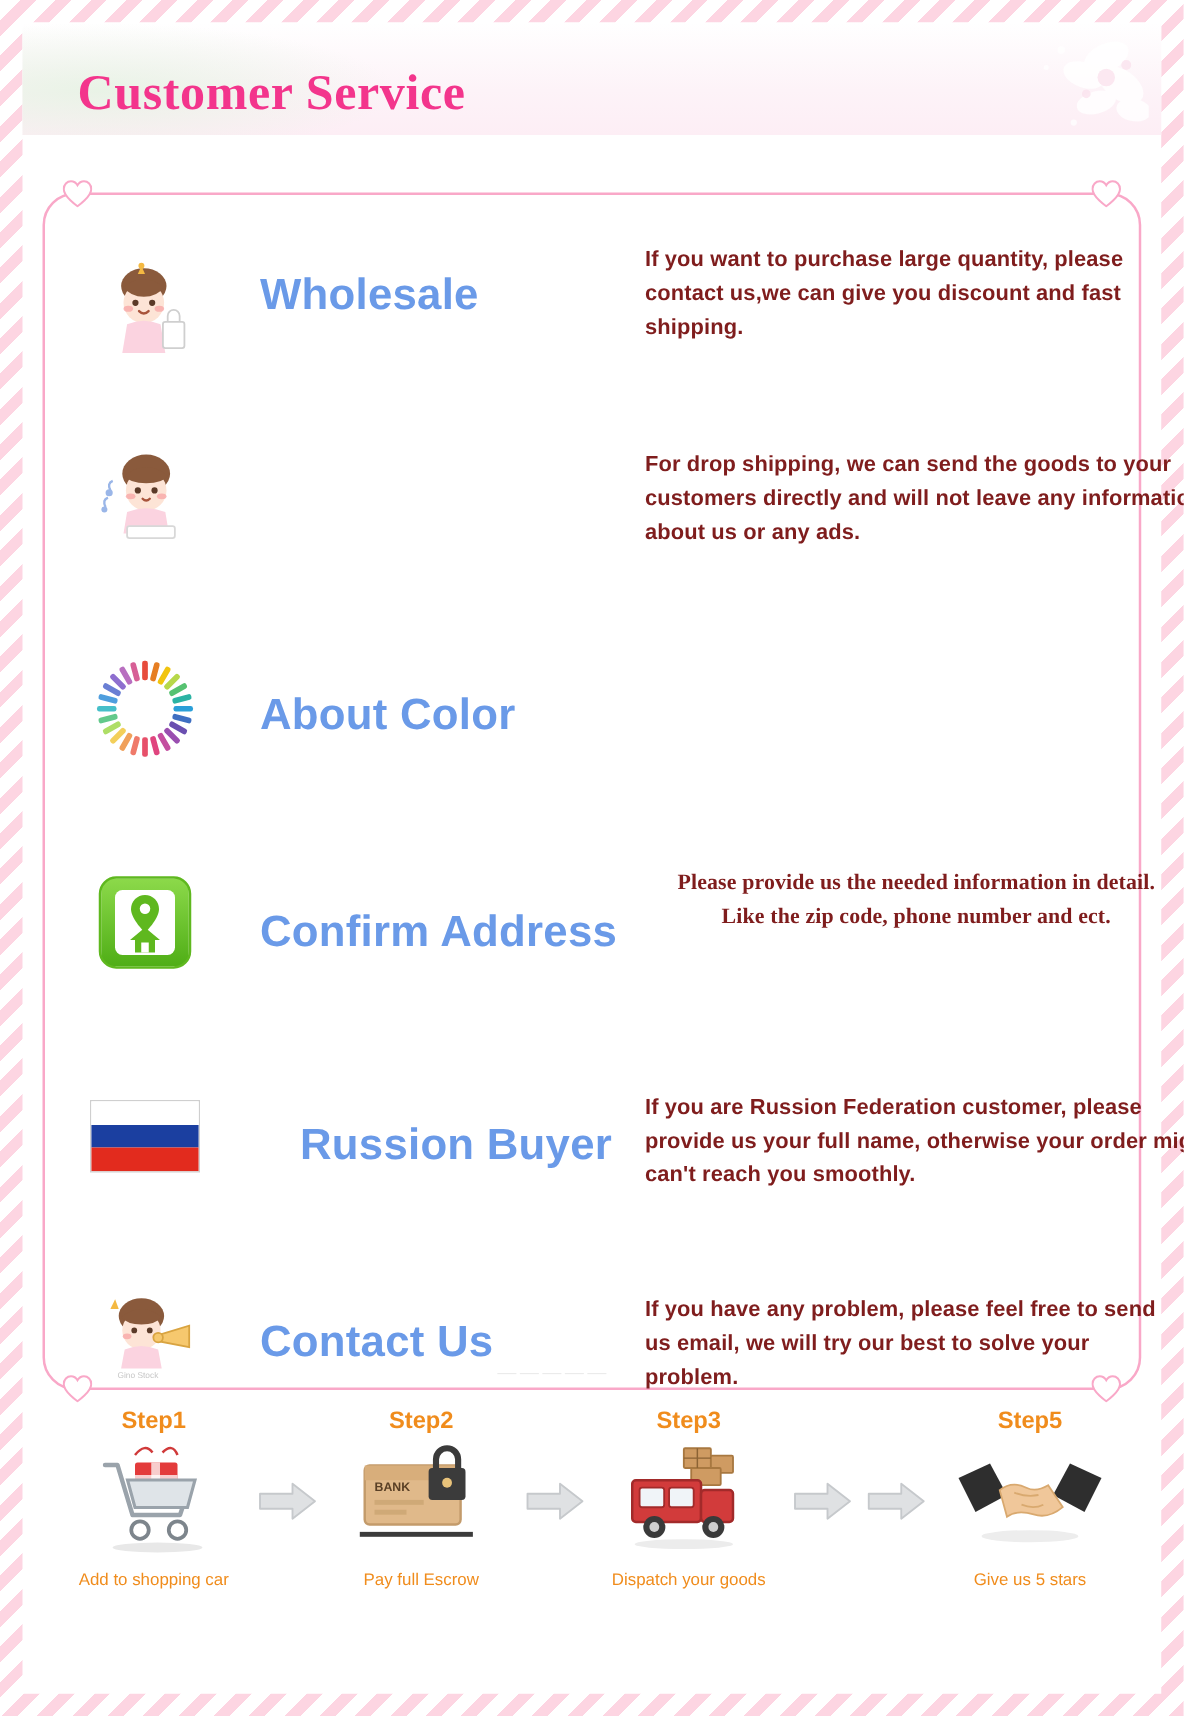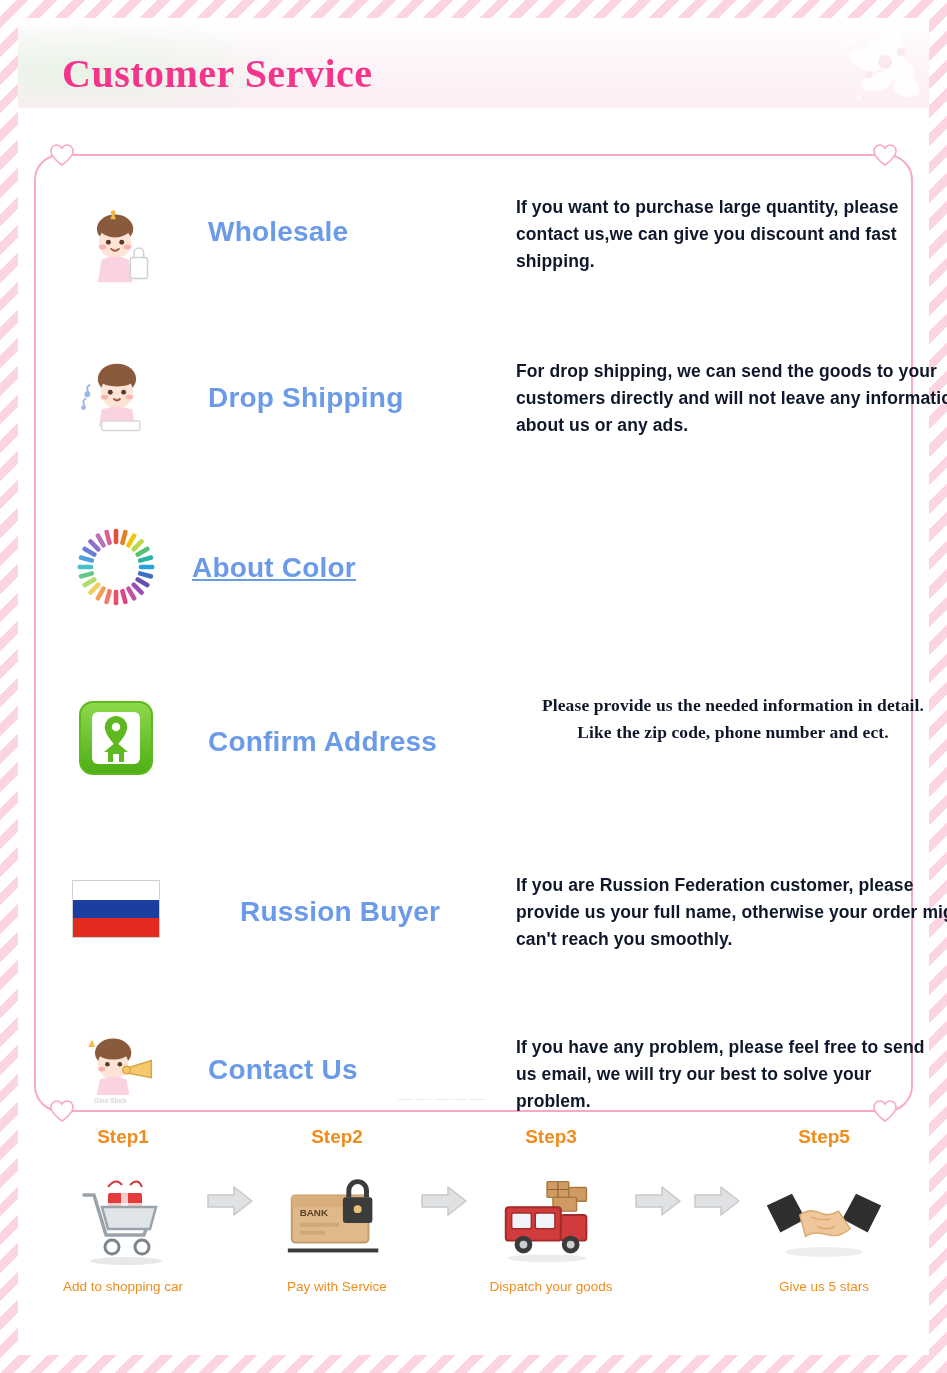--- a/index.html
+++ b/index.html
@@ -105,46 +105,46 @@
   }
   .row .icon-box {
     width: 96px;
     min-width: 96px;
     height: 92px;
     display: flex;
     align-items: center;
     justify-content: center;
   }
   .row .title {
-    font-size: 28px;
+    font-size: 35px;
     font-weight: bold;
     color: #6a9ae8;
     white-space: nowrap;
     letter-spacing: .2px;
     min-width: 0;
   }
   .row .desc {
     font-size: 17.5px;
     font-weight: bold;
-    color: #0f172a;
+    color: #7f1d1d;
     line-height: 27px;
     letter-spacing: .1px;
   }
 
   
   .row.r-wholesale  { height: 118px; }
   .row.r-wholesale .title { position:absolute; left:140px; top:28px; }
   .row.r-wholesale .desc  { position:absolute; left:448px; top:6px; width: 420px; }
 
   .row.r-drop { height: 142px; }
   .row.r-drop .title { position:absolute; left:140px; top:54px; }
   .row.r-drop .desc  { position:absolute; left:448px; top:30px; width: 460px; }
 
   .row.r-color { height: 150px; }
-  .row.r-color .title { position:absolute; left:124px; top:60px;text-decoration:underline; }
+  .row.r-color .title { position:absolute; left:140px; top:60px; }
   .row.r-color .desc  { position:absolute; left:448px; top:20px; width: 430px; }
 
   .row.r-confirm { height: 148px; text-align: center; }
   .row.r-confirm .title { position:absolute; left:140px; top:62px; }
   .row.r-confirm .desc  { position:absolute; left:455px; top:28px; width: 420px; font-family: Liberation Serif, serif; }
 
   .row.r-russia { height: 150px; }
   .row.r-russia .title { position:absolute; left:140px; top:62px;margin-left:32px; }
   .row.r-russia .desc  { position:absolute; left:448px; top:38px; width: 460px; }
 
@@ -211,21 +211,21 @@
   }
   .step {
     width: 150px;
     text-align: center;
     position: relative;
   }
   .step-label {
     font-size: 19px;
     font-weight: bold;
     color: #f08c1c;
-    margin-bottom: 23px;
+    margin-bottom: 0;
   }
   .step-art {
     height: 96px;
     display: flex;
     align-items: flex-end;
     justify-content: center;
   }
   .step-caption {
     font-size: 13.5px;
     color: #f08c1c;
@@ -331,21 +331,20 @@
             <ellipse cx="59" cy="43" rx="4" ry="2.5" fill="#f8a8a8" opacity=".8"></ellipse>
             <path d="M43 45 q3 3 6 0" stroke="#a8543b" stroke-width="2" fill="none" stroke-linecap="round"></path>
             <path d="M30 56 q16 -6 32 0 l3 18 h-38z" fill="#fbd3e0"></path>
             <rect x="30" y="68" width="40" height="10" rx="2" fill="#ffffff" stroke="#d8d8d8" stroke-width="1.5"></rect>
             <path d="M16 38 q-3 -6 2 -8" stroke="#9ab6e8" stroke-width="2" fill="none"></path>
             <circle cx="15" cy="40" r="3" fill="#9ab6e8"></circle>
             <path d="M12 52 q-3 -6 2 -8" stroke="#9ab6e8" stroke-width="2" fill="none"></path>
             <circle cx="11" cy="54" r="2.5" fill="#9ab6e8"></circle>
           </svg>
         </div>
-        <div class="title">Drop Shipping</div>
         <div class="desc">For drop shipping, we can send the goods to your customers directly and will not leave any information about us or any ads.</div>
       </div>
 
       <div class="row r-color">
         <div class="icon-box">
           <svg viewBox="0 0 92 92" width="88" height="88" class="color-wheel">
             <g>
               <g transform="rotate(0 46 46)">
                   <rect x="43.5" y="4" width="5" height="17" rx="2" fill="#e74c3c"></rect>
                 </g>
@@ -518,21 +517,21 @@
             <rect x="22" y="52" width="40" height="4" fill="#cfa977"></rect>
             <rect x="22" y="60" width="26" height="4" fill="#cfa977"></rect>
             <g>
               <rect x="66" y="26" width="30" height="26" rx="3" fill="#3b3b3b"></rect>
               <path d="M72 26 v-7 a9 9 0 0 1 18 0 v7" stroke="#3b3b3b" stroke-width="5" fill="none"></path>
               <circle cx="81" cy="38" r="4" fill="#e8c27a"></circle>
             </g>
             <rect x="10" y="78" width="92" height="4" fill="#3b3b3b"></rect>
           </svg>
         </div>
-        <div class="step-caption">Pay with Service</div>
+        <div class="step-caption">Pay full Escrow</div>
       </div>
 
       <div class="arrow">
         <svg viewBox="0 0 48 34" width="48" height="34">
           <path d="M2 11 h26 V3 l18 14 -18 14 v-8 H2z" fill="#dfe1e3" stroke="#c6c9cc" stroke-width="1.5" stroke-linejoin="round"></path>
         </svg>
       </div>
 
       <div class="step">
         <div class="step-label">Step3</div>

